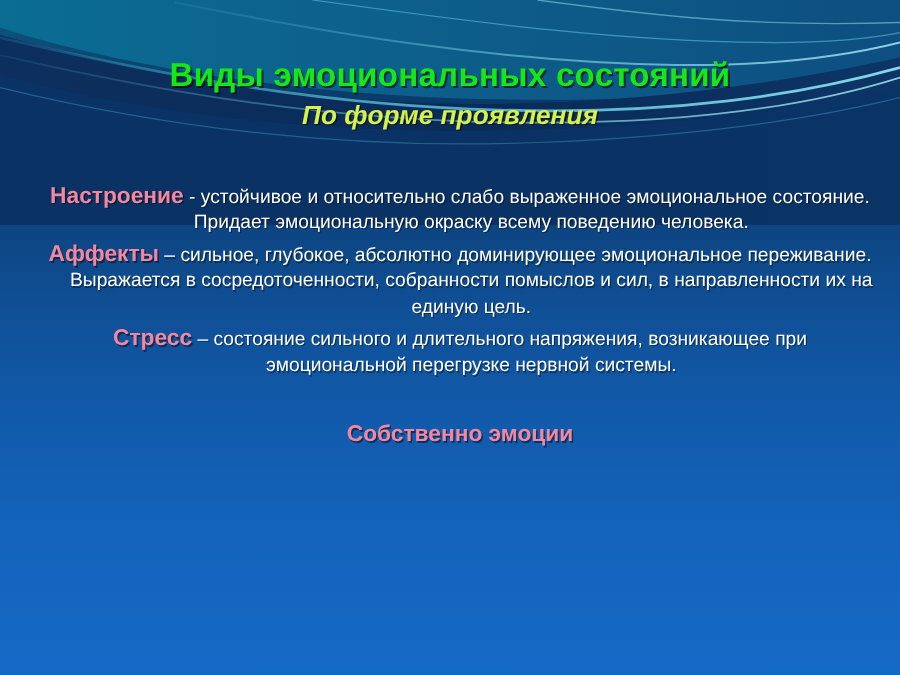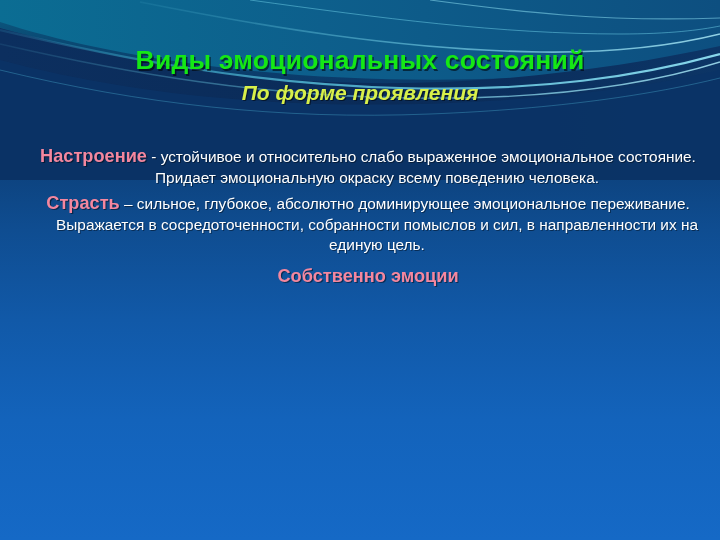--- a/index.html
+++ b/index.html
@@ -88,20 +88,21 @@
     color: #f4879f;
     font-size: 18.2px;
     font-weight: bold;
     text-shadow: 1.2px 1.2px 0 rgba(0,0,0,.45);
   }
   .para .rest { display: inline; }
 
   .para.lead-only {
     padding-left: 0;
     margin-bottom: 1px;
+    margin-top: 24px;
   }
   .para.lead-only .lead {
     margin-left: 0;
   }
   .spacer-small { height: 6px; }
 </style>
 </head>
 <body>
 
 <div id="slide">
@@ -154,23 +155,26 @@
   </div>
 
   <div class="body-block">
 
     <p class="para">
       <span class="lead">Настроение</span><span class="rest"> - устойчивое и относительно слабо выраженное эмоциональное состояние. Придает эмоциональную окраску всему поведению человека.</span>
     </p>
 
 
     <p class="para">
-      <span class="lead">Страсть</span><span class="rest"> – сильное, глубокое, абсолютно доминирующее эмоциональное переживание. Выражается в сосредоточенности, собранности помыслов и сил, в направленности их на единую цель.</span>
+      <span class="lead">Аффекты</span><span class="rest"> – сильное, глубокое, абсолютно доминирующее эмоциональное переживание. Выражается в сосредоточенности, собранности помыслов и сил, в направленности их на единую цель.</span>
     </p>
 
+    <p class="para">
+      <span class="lead">Стресс</span><span class="rest"> – состояние сильного и длительного напряжения, возникающее при эмоциональной перегрузке нервной системы.</span>
+    </p>
 
     <div class="spacer-small"></div>
 
     <p class="para lead-only">
       <span class="lead">Собственно эмоции</span>
     </p>
 
 
   </div>
 </div>

